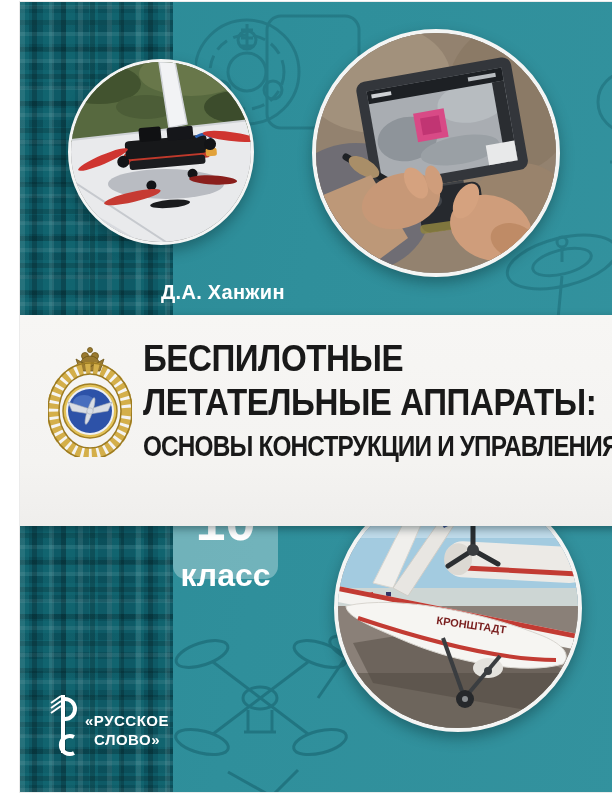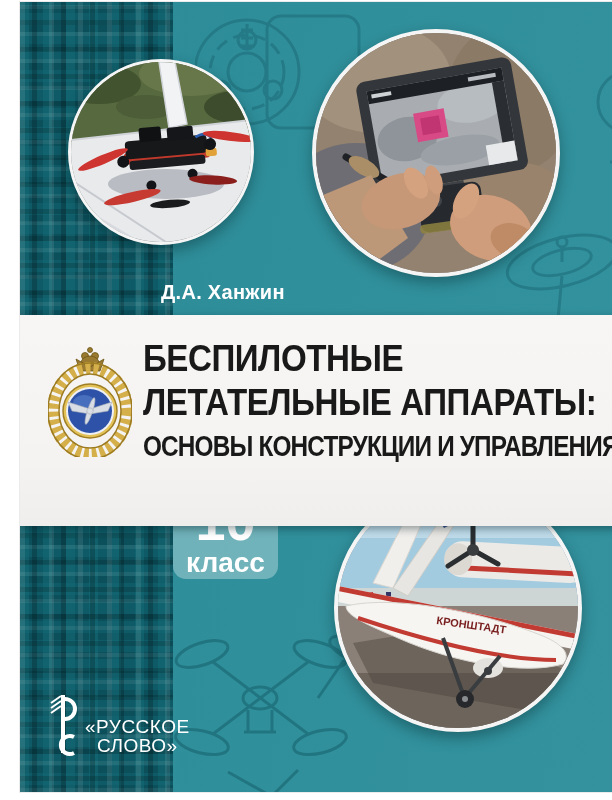--- a/index.html
+++ b/index.html
@@ -53,26 +53,26 @@
     font-size:29px; font-weight:bold; line-height:34px; letter-spacing:-1px;
     margin-top:4px; transform:scaleX(0.84); transform-origin:left center; white-space:nowrap;
   }
 
   .grade-badge {
     position:absolute; left:153px; top:486px; width:105px; height:91px;
     background:rgba(240,248,248,0.34); border-radius:0 0 13px 13px;
     text-align:center; color:#ffffff; z-index:2;
   }
   .grade-number { font-size:54px; font-weight:bold; line-height:56px; margin-top:5px; }
-  .grade-word  { font-size:28px; font-weight:bold; line-height:28px; }
+  .grade-word  { font-size:32px; font-weight:bold; line-height:28px;margin-top:12px; }
 
   .publisher { position:absolute; left:28px; top:690px; display:flex; z-index:2; }
   .publisher-text {
-    margin-left:7px; margin-top:26px; color:#ffffff; font-size:19px;
-    line-height:18.5px; letter-spacing:0.5px; text-align:center; font-weight:normal;
+    margin-left:7px; margin-top:20px; color:#ffffff; font-size:15px;
+    line-height:18.5px; letter-spacing:0.5px; text-align:center; font-weight:bold;
   }
 </style>
 </head>
 <body>
 
 <div class="cover">
   <div class="camo"></div>
 
   <div class="decor" style="left:175px; top:8px;">
     <svg width="260" height="135" viewBox="0 0 260 135" fill="none" stroke="#1d6b77" stroke-width="3">

